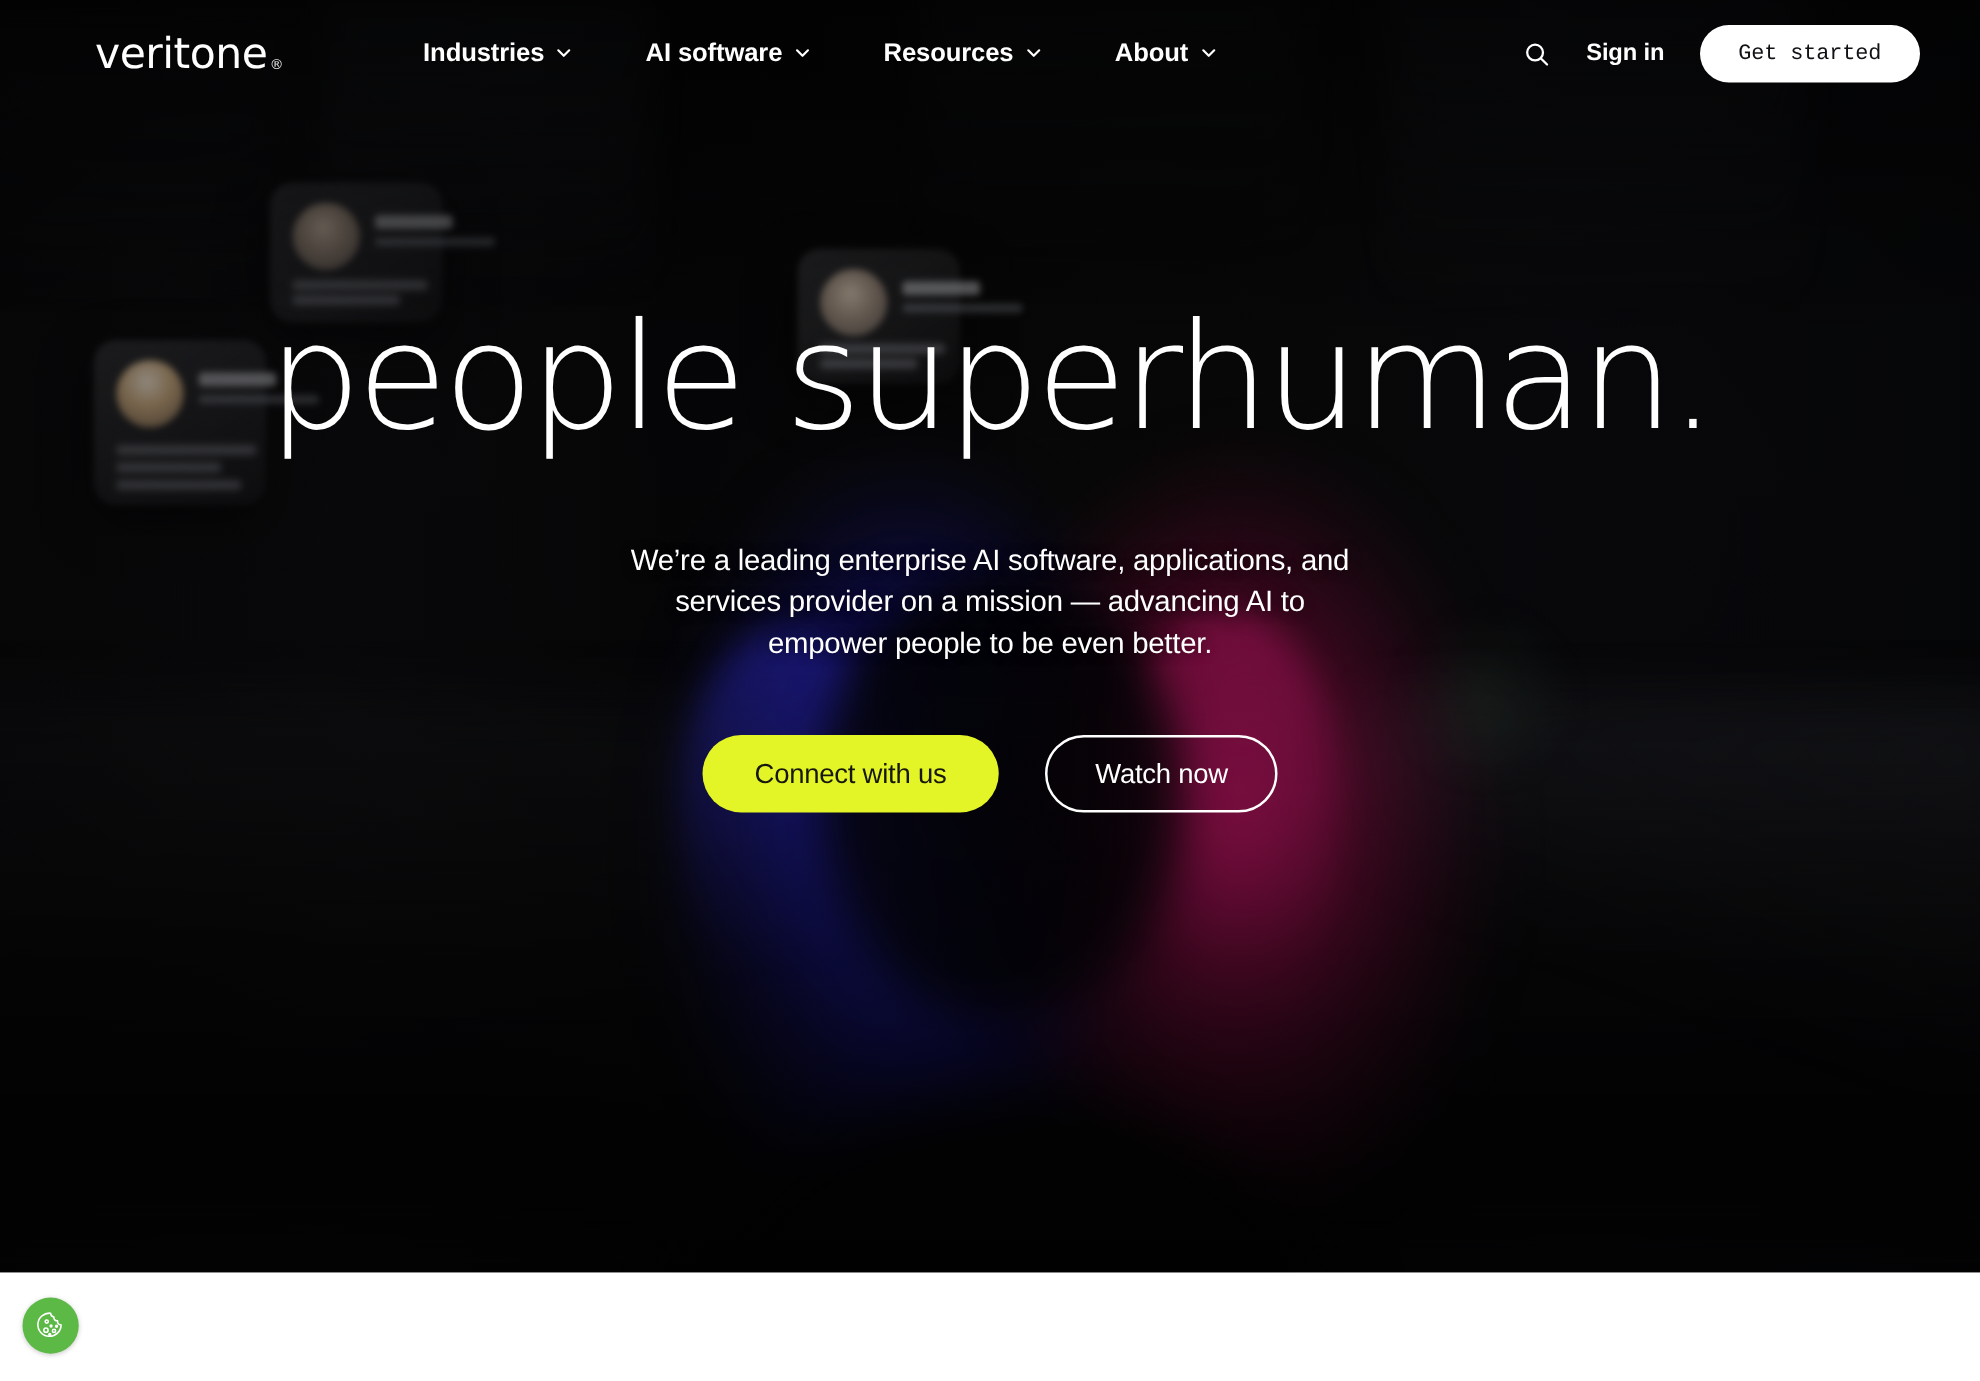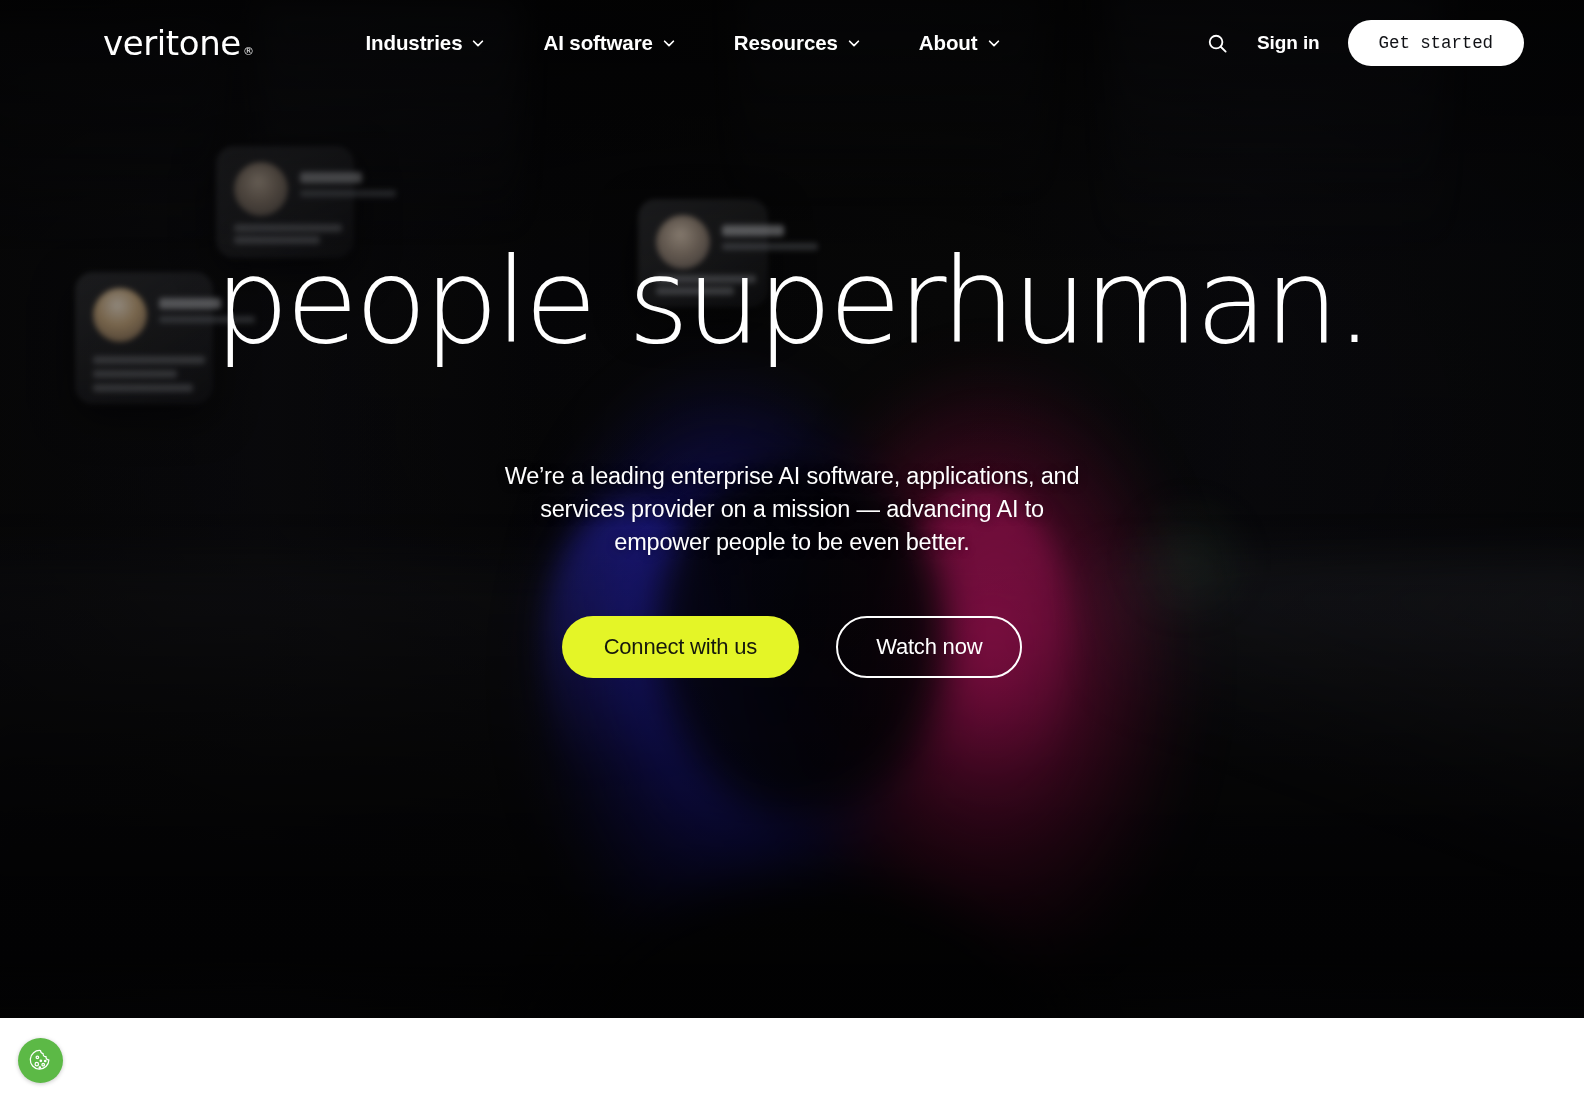--- a/index.html
+++ b/index.html
@@ -153,23 +153,23 @@
   
   .bg-scrim {
     position: absolute; inset: 0;
     background:
       linear-gradient(180deg, rgba(0,0,0,.60) 0%, rgba(0,0,0,.18) 26%, rgba(0,0,0,.20) 62%, rgba(0,0,0,.55) 100%),
       radial-gradient(ellipse 70% 55% at 50% 42%, rgba(0,0,0,0) 0%, rgba(0,0,0,.42) 100%);
   }
 
   
   .header {
-    position: absolute; left: 0; top: 0; right: 12px; height: 86px;
+    position: absolute; left: 0; top: 0; right: 0; height: 86px;
     display: flex; align-items: center;
-    padding: 0 48px 0 103px;
+    padding: 0 48px 0 76px;
     z-index: 20;
   }
 
   .logo {
     display: flex; align-items: flex-end;
     color: #fff; font-size: 34px; font-weight: 400; letter-spacing: -.4px;
     line-height: 1; cursor: pointer;
     font-family: "DejaVu Sans", sans-serif;
   }
   .logo .tm { font-size: 11px; margin-left: 2px; margin-bottom: 3px; opacity: .9; }
@@ -213,21 +213,21 @@
     font-size: 118px;
     font-weight: 300;
     line-height: 1.0;
     letter-spacing: -3.4px;
     margin: 0 auto;
     max-width: 1380px;
   }
   .headline .l2 { display: block; }
 
   .subhead {
-    margin: 100px auto 0;
+    margin: 72px auto 0;
     width: 600px;
     color: #fff;
     font-size: 23.5px;
     line-height: 1.40;
     font-weight: 400;
     letter-spacing: -.2px;
     text-shadow: 0 1px 10px rgba(0,0,0,.45);
   }
 
   .cta-row {

